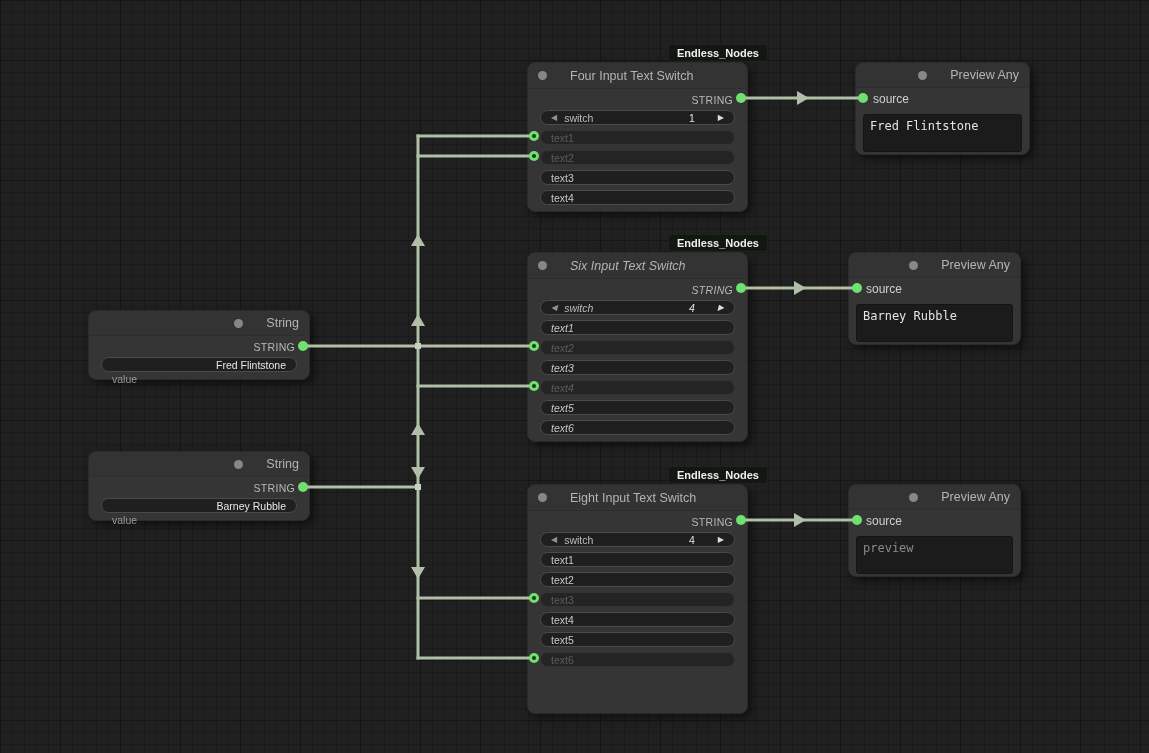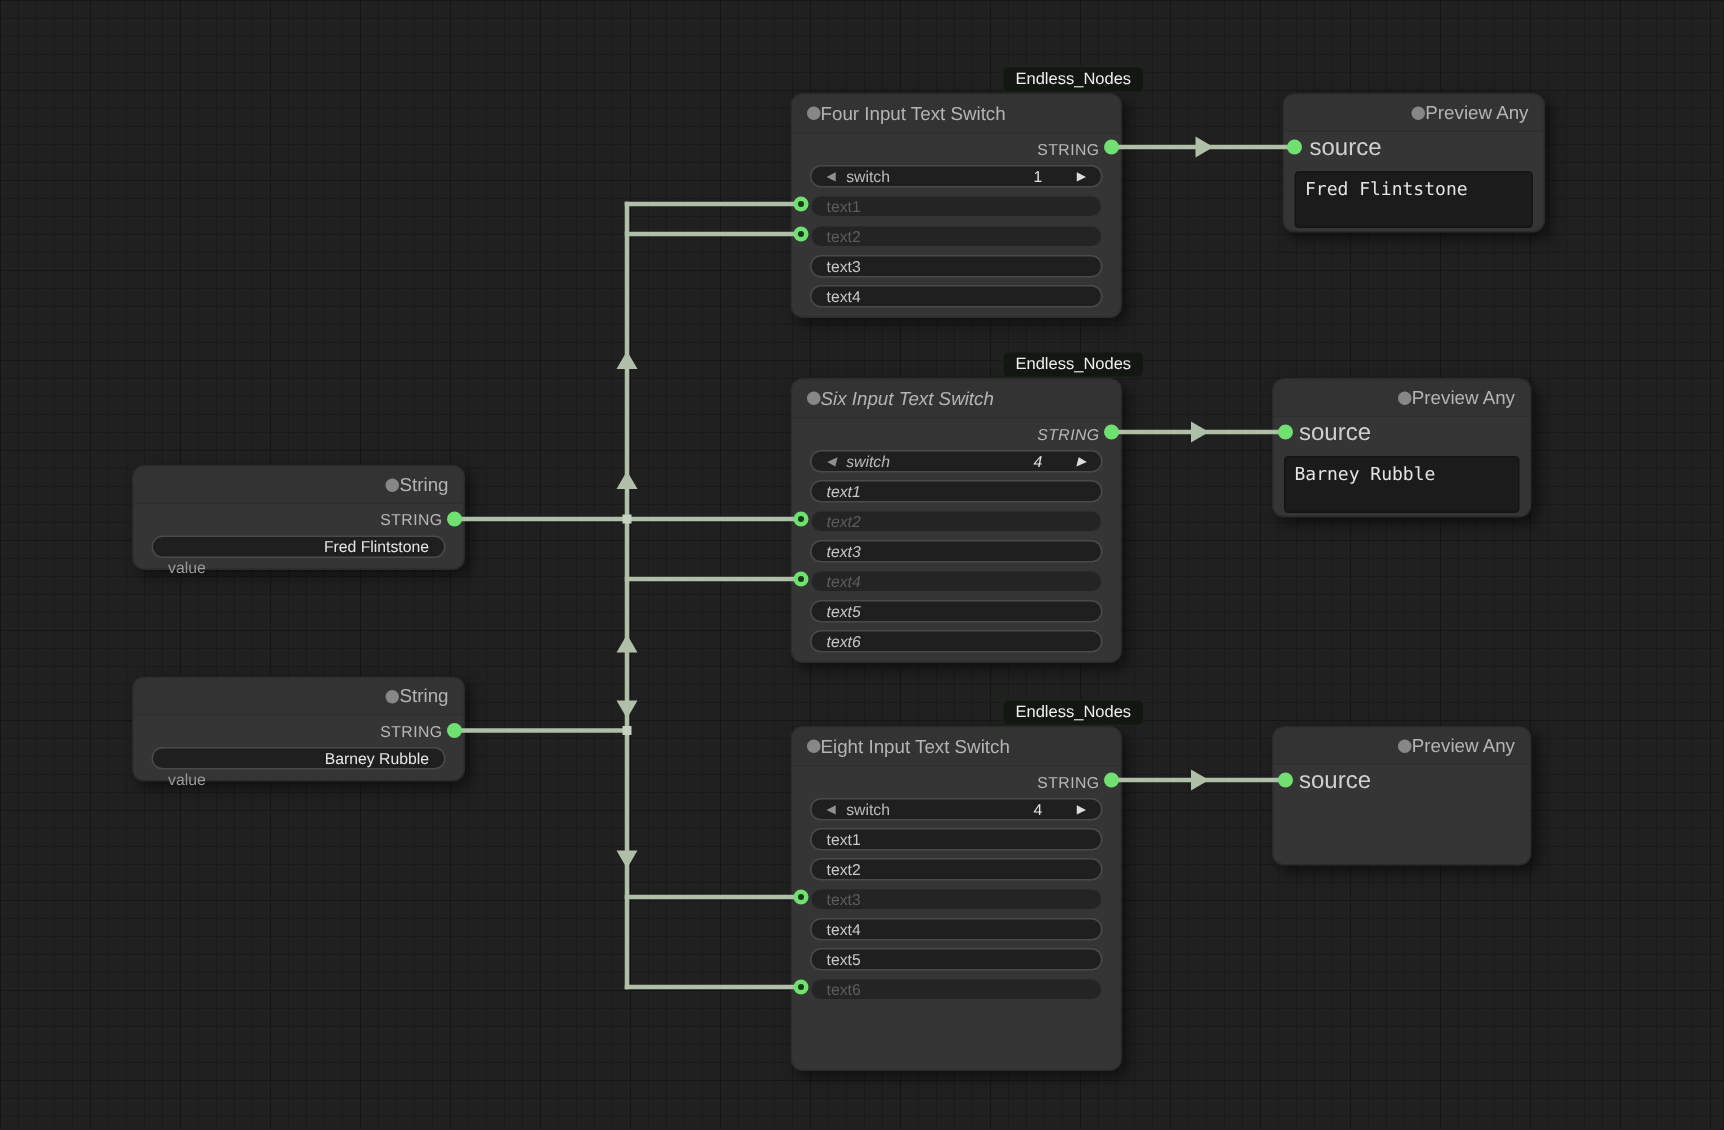--- a/index.html
+++ b/index.html
@@ -14,30 +14,30 @@
     background-size:60px 60px,60px 60px,12px 12px,12px 12px;
     font-family:"Liberation Sans",sans-serif;
   }
   .wires{position:absolute;left:0;top:0;z-index:5;pointer-events:none;}
   .node{
     position:absolute;z-index:3;background:#353535;border-radius:8px;
     box-shadow:4px 4px 9px rgba(0,0,0,.5);border:1px solid #2b2b2b;box-sizing:border-box;
   }
   .node-header{
     height:26px;background:#333333;border-radius:7px 7px 0 0;
-    display:flex;align-items:center;gap:0;padding:0 10px;box-sizing:border-box;
+    display:flex;align-items:center;gap:23px;padding:0 10px;box-sizing:border-box;
     border-bottom:1px solid #2e2e2e;
   }
   .node-header.sm{height:25px;justify-content:flex-end;}
   .title-dot{width:9px;height:9px;border-radius:50%;background:#878787;flex:0 0 auto;}
   .title{color:#b4b4b4;font-size:12.5px;white-space:nowrap;}
   .out-row{height:21px;display:flex;align-items:center;justify-content:flex-end;
     padding-right:14px;color:#b8b8b8;font-size:10.5px;letter-spacing:.3px;}
   .in-row{height:22px;display:flex;align-items:center;justify-content:flex-start;
-    padding-left:17px;color:#cfcfcf;font-size:16px;}
+    padding-left:17px;color:#cfcfcf;font-size:12px;}
   .rows{padding-bottom:3px;}
   .row{height:20px;position:relative;padding:0 12px;box-sizing:border-box;}
   .pill{
     height:15px;box-sizing:border-box;border-radius:8px;background:#1f1f1f;
     border:1px solid #4a4a4a;display:flex;align-items:center;
     padding:0 10px;font-size:10.5px;color:#c8c8c8;
   }
   .pill.dim{color:#5c5c5c;border-color:#343434;background:#242424;}
   .pill.switch{justify-content:flex-start;gap:7px;}
   .arrow{color:#909090;font-size:8px;line-height:1;}
@@ -49,21 +49,21 @@
   .kv .v{color:#e6e6e6;}
   .preview-text{
     margin:4px 7px 0 7px;height:38px;box-sizing:border-box;background:#1b1b1b;
     border:1px solid #141414;border-radius:3px;padding:4px 6px;
     font-family:"DejaVu Sans Mono",monospace;font-size:12px;color:#e4e4e4;
     overflow:hidden;white-space:pre;
   }
   .preview-text.placeholder{color:#8a8a8a;}
   .badge{
     position:absolute;z-index:4;background:#121711;color:#f0f0f0;
-    font-size:11px;font-weight:normal;padding:2px 8px;border-radius:4px;
+    font-size:11px;font-weight:bold;padding:2px 8px;border-radius:4px;
     border:1px solid #1d241c;white-space:nowrap;
   }
 </style>
 </head>
 <body>
 
 <div class="canvas">
 
   <svg class="wires" width="1149" height="753">
     <g stroke="#b0c0a8" stroke-width="3" fill="none" stroke-linecap="square">
@@ -324,15 +324,16 @@
   </div>
 
   <div class="node" style="left:848px;top:484px;width:173px;height:93px;">
     <div class="node-header sm">
       <span class="title-dot"></span>
       <span class="title">Preview Any</span>
     </div>
     <div class="in-row">
       <span>source</span>
     </div>
+    <div class="preview-text placeholder">preview</div>
   </div>
 
 </div>
 
 </body></html>

